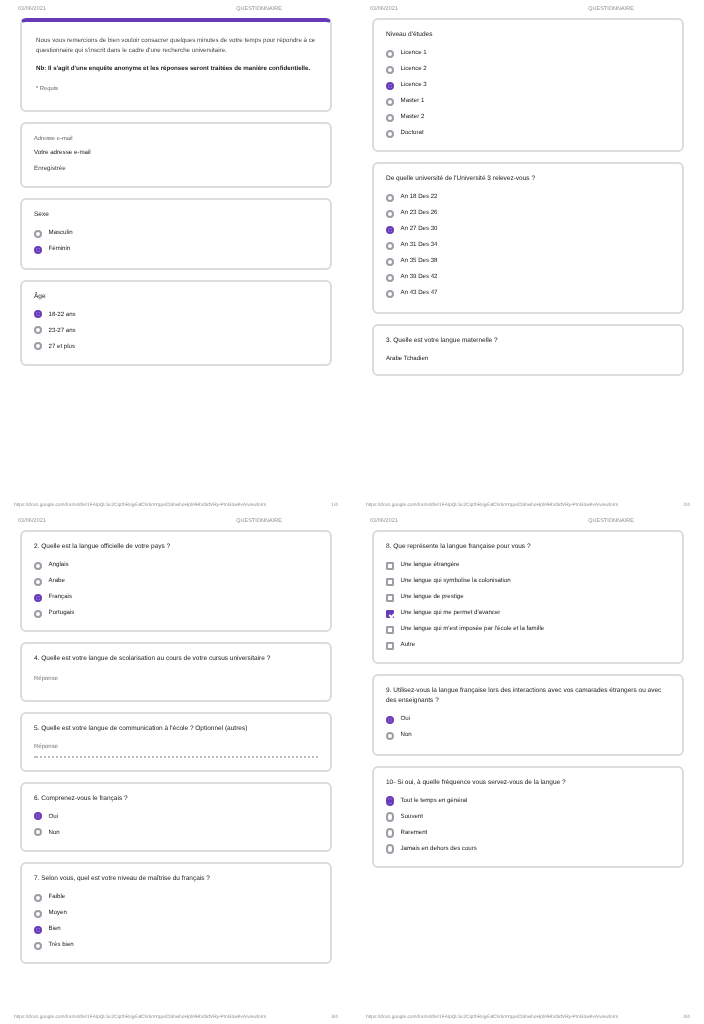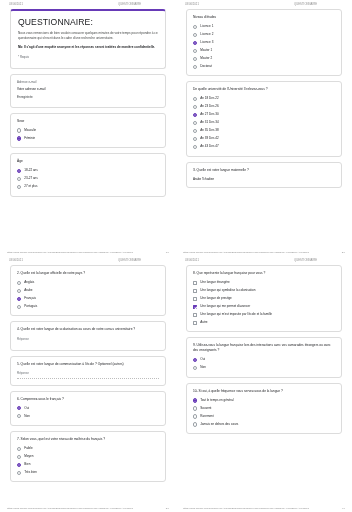--- a/index.html
+++ b/index.html
@@ -196,21 +196,20 @@
 <div id="sheet">
 
   <div class="page">
     <div class="print-head">
       <span class="ph-left">03/06/2021</span>
       <span class="ph-right">QUESTIONNAIRE</span>
     </div>
     <div class="page-body">
 
       <div class="card header-card">
-        <div class="form-title">QUESTIONNAIRE:</div>
         <div class="form-desc">Nous vous remercions de bien vouloir consacrer quelques minutes de votre temps pour répondre à ce questionnaire qui s'inscrit dans le cadre d'une recherche universitaire.</div>
         <div class="form-desc bold">Nb: Il s'agit d'une enquête anonyme et les réponses seront traitées de manière confidentielle.</div>
         <div class="required-note">* Requis</div>
       </div>
 
       <div class="card">
         <div class="section-label">Adresse e-mail</div>
         <div class="email-line">Votre adresse e-mail</div>
         <div class="email-line sub">Enregistrée</div>
       </div>

